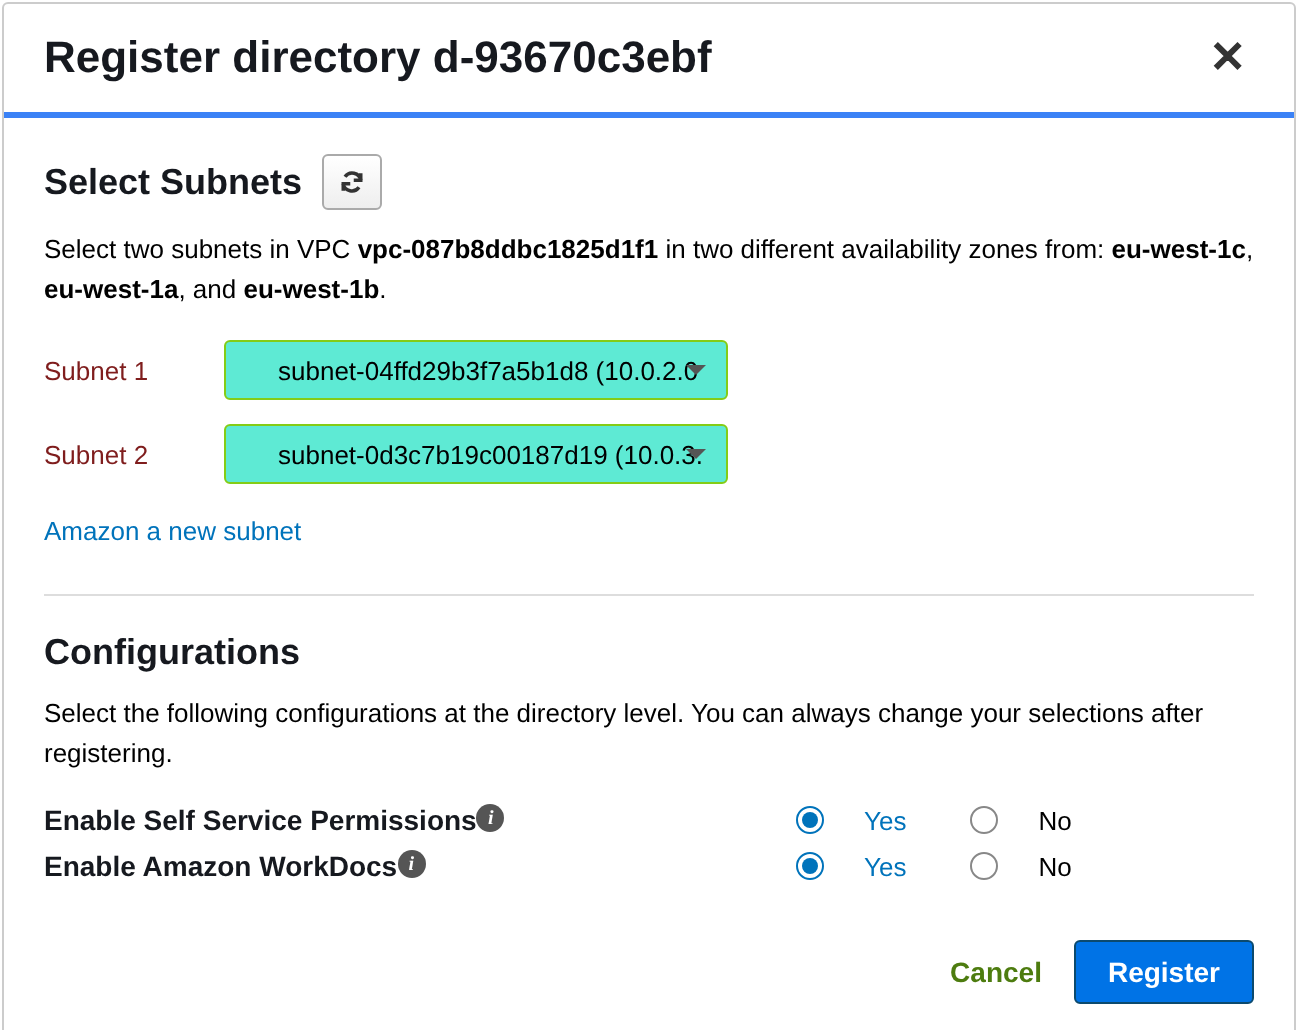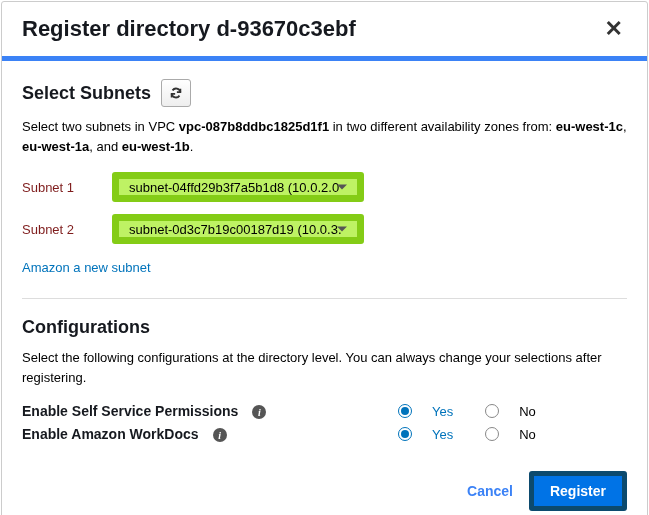--- a/index.html
+++ b/index.html
@@ -15,21 +15,21 @@
       border-radius: 3px;
       width: 647px;
       margin: 1px;
       background: #fff;
     }
     .modal-header {
       display: flex;
       justify-content: space-between;
       align-items: center;
       padding: 14px 20px;
-      border-bottom: 5px solid #3b82f6;
+      border-bottom: 3px solid #3b82f6;
     }
     .modal-title {
       font-size: 22px;
       font-weight: bold;
       color: #16191f;
     }
     .close-btn {
       font-size: 22px;
       font-weight: bold;
       cursor: pointer;
@@ -78,25 +78,25 @@
       margin-bottom: 12px;
     }
     .form-label {
       width: 90px;
       font-size: 13px;
       color: #7f1d1d;
     }
     .select {
       width: 252px;
       height: 30px;
-      border: 7px solid #84cc16;
-      border-radius: 3px;
-      padding: 0 28px 0 10px;
-      font-size: 13px;
-      background: #bef264;
+      border: 1px solid #84cc16;
+      border-radius: 3px;
+      padding: 0 28px 0 26px;
+      font-size: 13px;
+      background: #5eead4;
       position: relative;
       display: flex;
       align-items: center;
       cursor: pointer;
       white-space: nowrap;
       overflow: hidden;
     }
     .select::after {
       content: "";
       position: absolute;
@@ -122,22 +122,22 @@
     .config-row {
       display: flex;
       align-items: center;
       margin-bottom: 7px;
     }
     .config-label {
       font-size: 14px;
       font-weight: bold;
       color: #16191f;
       display: flex;
-      align-items: flex-end;
-      gap: 14px;
+      align-items: flex-start;
+      gap: 0;
       width: 370px;
     }
     .info-icon {
       width: 14px;
       height: 14px;
       border-radius: 50%;
       background: #555;
       color: #fff;
       font-size: 10px;
       font-weight: bold;
@@ -175,33 +175,33 @@
     .radio-label { cursor: pointer; margin-right: 6px; }
     .radio-label.checked { color: #0073bb; }
     .modal-footer {
       display: flex;
       justify-content: flex-end;
       align-items: center;
       gap: 16px;
       padding: 18px 20px 20px 20px;
     }
     .btn-cancel {
-      color: #3b82f6;
+      color: #4d7c0f;
       font-size: 14px;
       font-weight: bold;
       background: none;
       border: none;
       cursor: pointer;
     }
     .btn-primary {
       background: #0073e6;
       color: #fff;
       font-size: 14px;
       font-weight: bold;
-      border: 5px solid #0c4a6e;
+      border: 1px solid #0c4a6e;
       border-radius: 3px;
       padding: 7px 16px;
       cursor: pointer;
     }
   </style>
 </head>
 <body>
 
 <div class="modal">
   <div class="modal-header">

